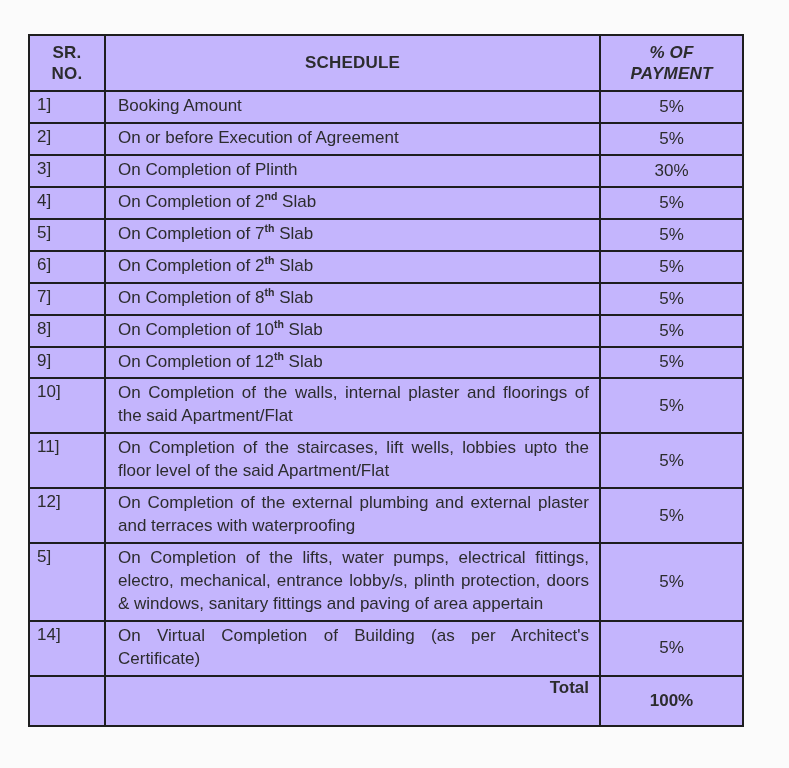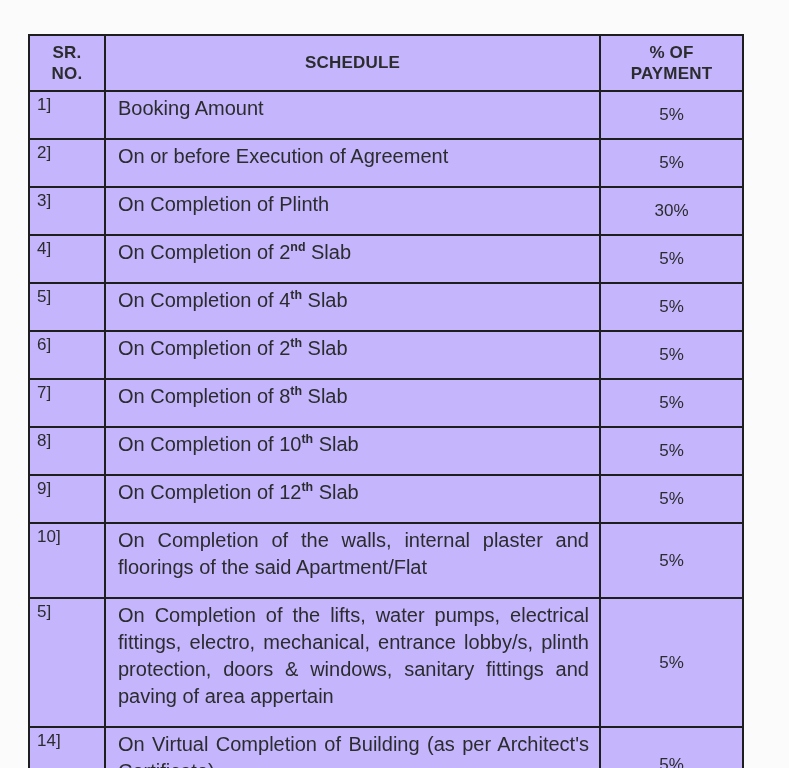--- a/index.html
+++ b/index.html
@@ -35,32 +35,32 @@
   th {
     font-size: 17px;
     font-weight: bold;
     text-align: center;
     padding: 4px 2px;
     height: 46px;
     line-height: 1.25;
     letter-spacing: 0.2px;
   }
   .th-sr  { width: 70px; }
-  .th-pct { width: 137px; }
+  .th-pct { width: 137px; font-style: italic; }
   .cell-sr {
     vertical-align: top;
     text-align: left;
     padding: 3px 4px 3px 7px;
     font-size: 17px;
   }
   .cell-schedule {
     vertical-align: top;
     text-align: justify;
-    padding: 3px 10px 16px 12px;
-    font-size: 20px;
+    padding: 3px 10px 4px 12px;
+    font-size: 17px;
     line-height: 1.35;
   }
   .cell-pct {
     text-align: center;
     vertical-align: middle;
     font-size: 17px;
     padding: 2px;
   }
   tbody tr { height: 31px; }
   sup {
@@ -114,21 +114,21 @@
     <td class="cell-schedule"><span class="pre">On Completion of Plinth</span><span class="post"></span></td>
     <td class="cell-pct"><span class="pct">30%</span></td>
   </tr>
         <tr>
     <td class="cell-sr"><span class="sr">4]</span></td>
     <td class="cell-schedule"><span class="pre">On Completion of 2</span><sup class="sup">nd</sup><span class="post"> Slab</span></td>
     <td class="cell-pct"><span class="pct">5%</span></td>
   </tr>
         <tr>
     <td class="cell-sr"><span class="sr">5]</span></td>
-    <td class="cell-schedule"><span class="pre">On Completion of 4</span><sup class="sup">th</sup><span class="post"> Slab</span></td>
+    <td class="cell-schedule"><span class="pre">On Completion of 7</span><sup class="sup">th</sup><span class="post"> Slab</span></td>
     <td class="cell-pct"><span class="pct">5%</span></td>
   </tr>
         <tr>
     <td class="cell-sr"><span class="sr">6]</span></td>
     <td class="cell-schedule"><span class="pre">On Completion of 2</span><sup class="sup">th</sup><span class="post"> Slab</span></td>
     <td class="cell-pct"><span class="pct">5%</span></td>
   </tr>
         <tr>
     <td class="cell-sr"><span class="sr">7]</span></td>
     <td class="cell-schedule"><span class="pre">On Completion of 8</span><sup class="sup">th</sup><span class="post"> Slab</span></td>
@@ -143,20 +143,30 @@
     <td class="cell-sr"><span class="sr">9]</span></td>
     <td class="cell-schedule"><span class="pre">On Completion of 12</span><sup class="sup">th</sup><span class="post"> Slab</span></td>
     <td class="cell-pct"><span class="pct">5%</span></td>
   </tr>
         <tr>
     <td class="cell-sr"><span class="sr">10]</span></td>
     <td class="cell-schedule"><span class="pre">On Completion of the walls, internal plaster and floorings of the said Apartment/Flat</span><span class="post"></span></td>
     <td class="cell-pct"><span class="pct">5%</span></td>
   </tr>
         <tr>
+    <td class="cell-sr"><span class="sr">11]</span></td>
+    <td class="cell-schedule"><span class="pre">On Completion of the staircases, lift wells, lobbies upto the floor level of the said Apartment/Flat</span><span class="post"></span></td>
+    <td class="cell-pct"><span class="pct">5%</span></td>
+  </tr>
+        <tr>
+    <td class="cell-sr"><span class="sr">12]</span></td>
+    <td class="cell-schedule"><span class="pre">On Completion of the external plumbing and external plaster and terraces with waterproofing</span><span class="post"></span></td>
+    <td class="cell-pct"><span class="pct">5%</span></td>
+  </tr>
+        <tr>
     <td class="cell-sr"><span class="sr">5]</span></td>
     <td class="cell-schedule"><span class="pre">On Completion of the lifts, water pumps, electrical fittings, electro, mechanical, entrance lobby/s, plinth protection, doors &amp; windows, sanitary fittings and paving of area appertain</span><span class="post"></span></td>
     <td class="cell-pct"><span class="pct">5%</span></td>
   </tr>
         <tr>
     <td class="cell-sr"><span class="sr">14]</span></td>
     <td class="cell-schedule"><span class="pre">On Virtual Completion of Building (as per Architect's Certificate)</span><span class="post"></span></td>
     <td class="cell-pct"><span class="pct">5%</span></td>
   </tr>
       </tbody>

